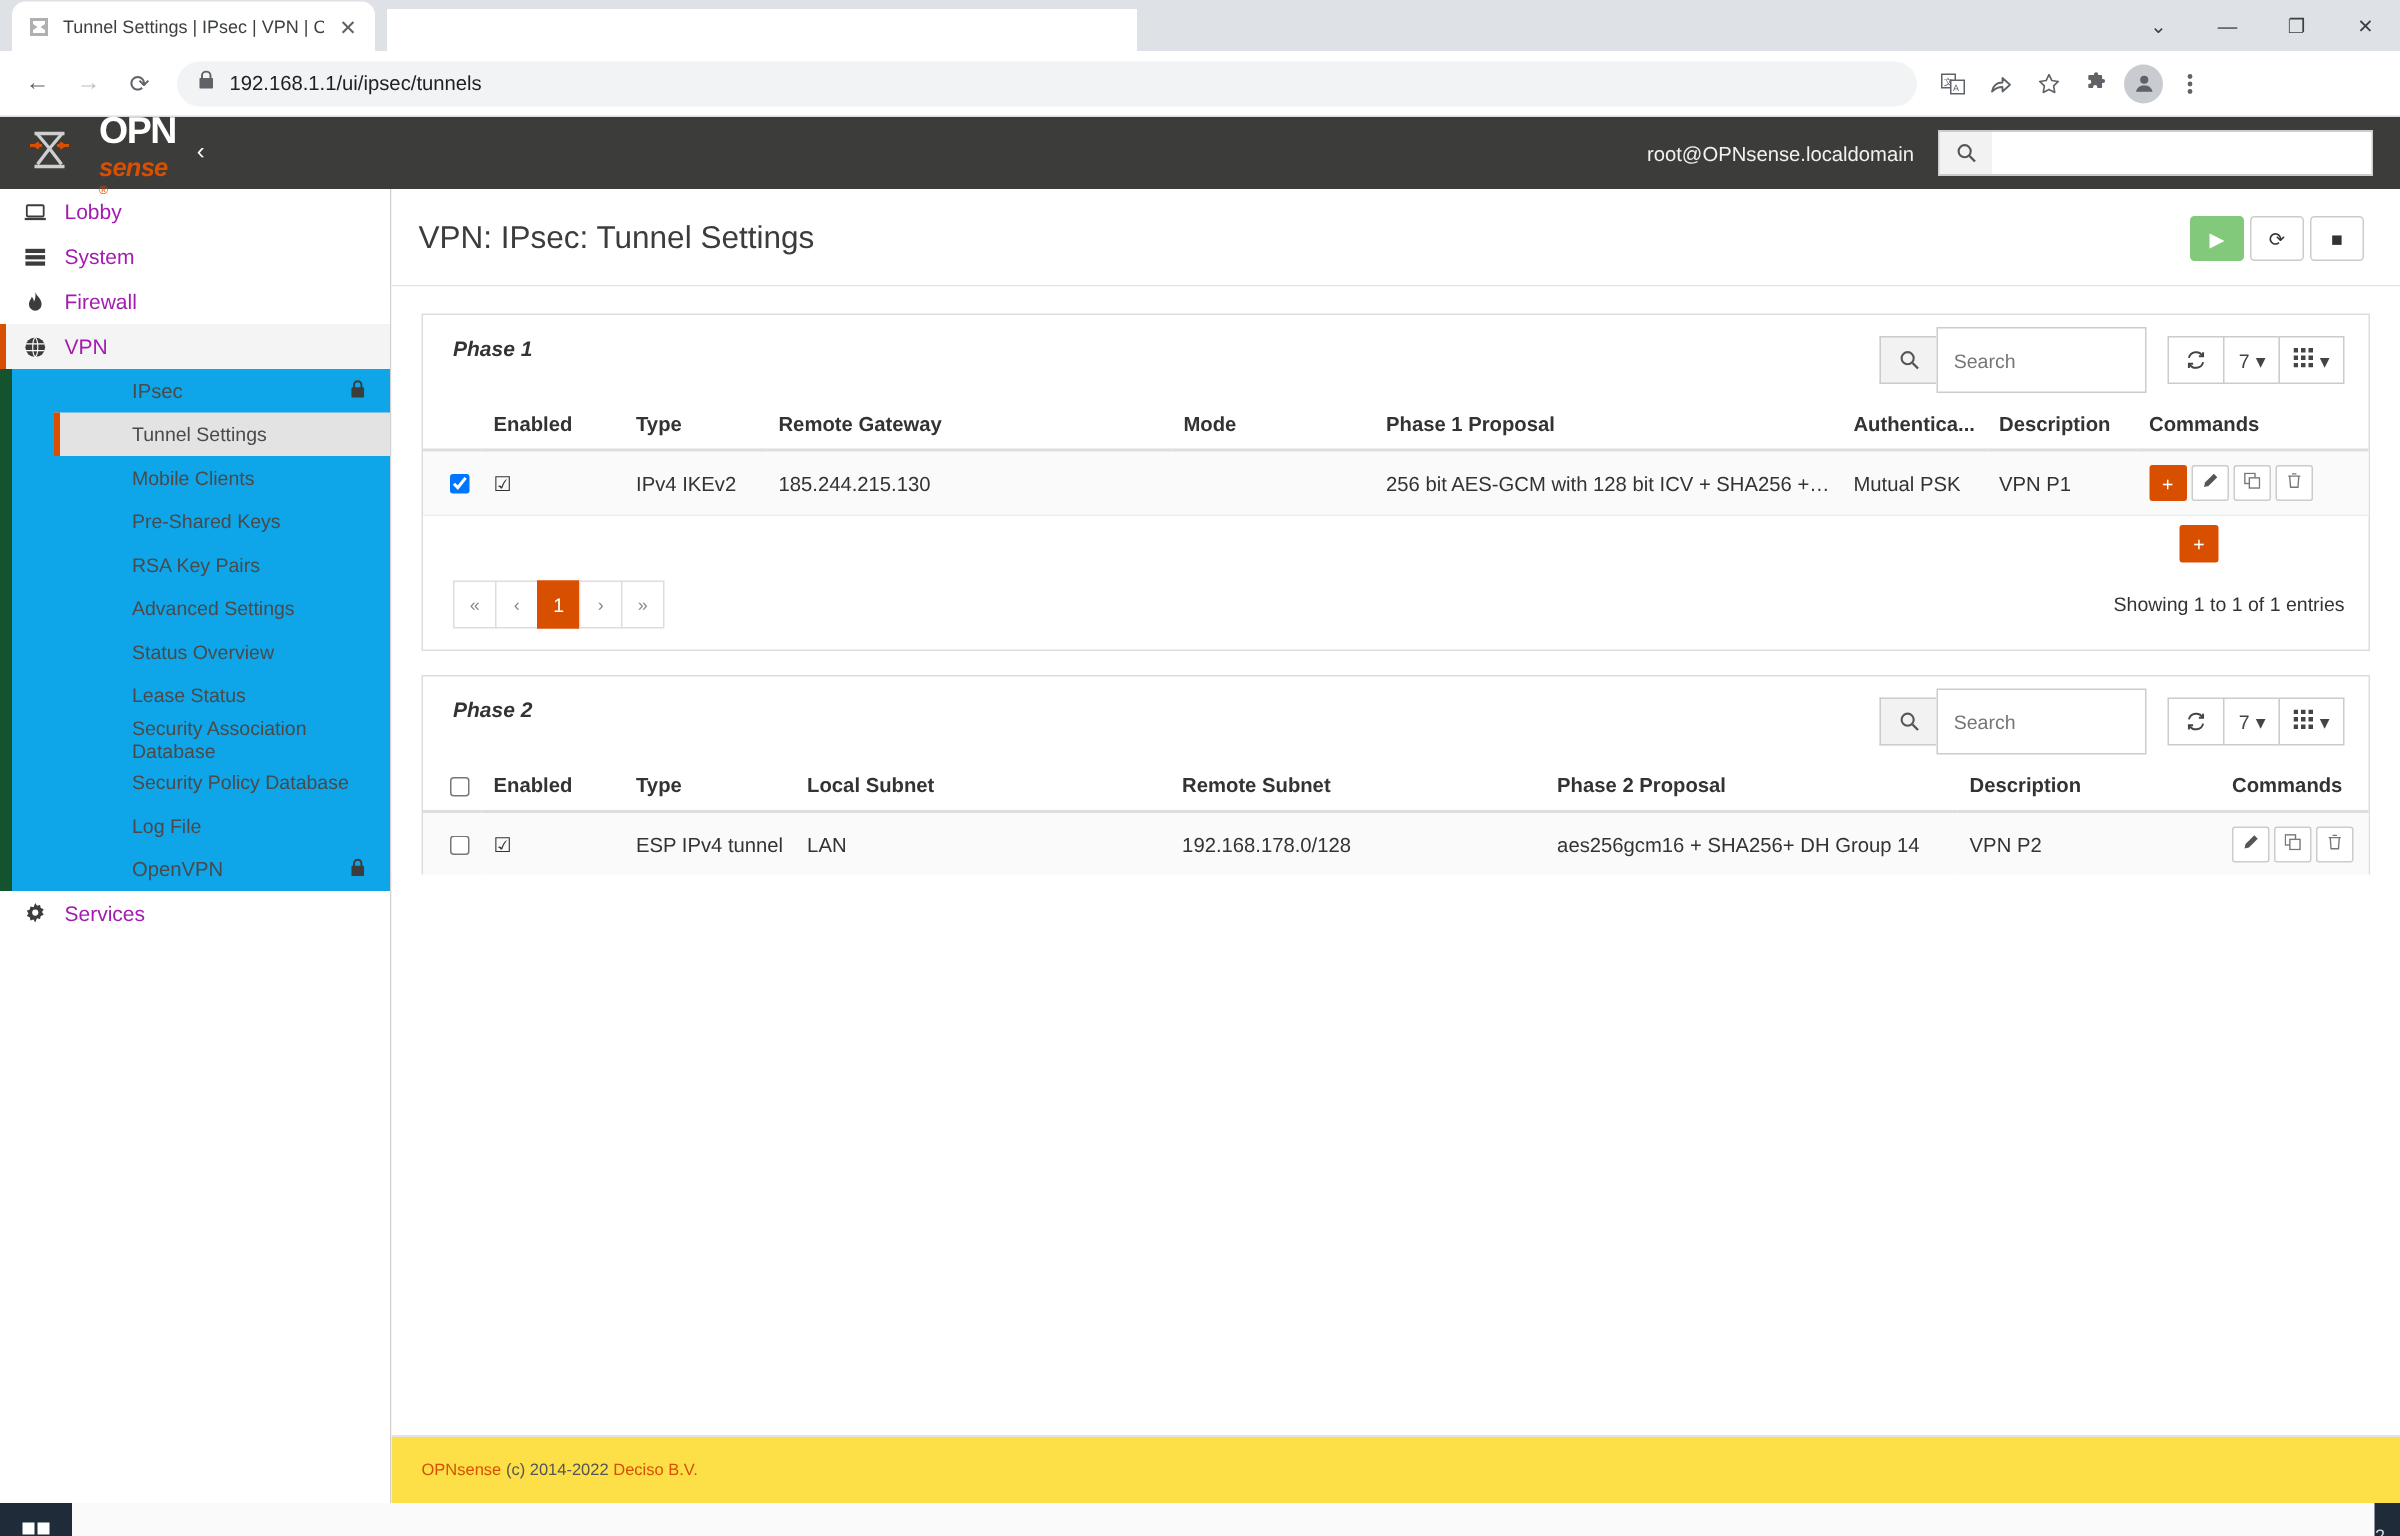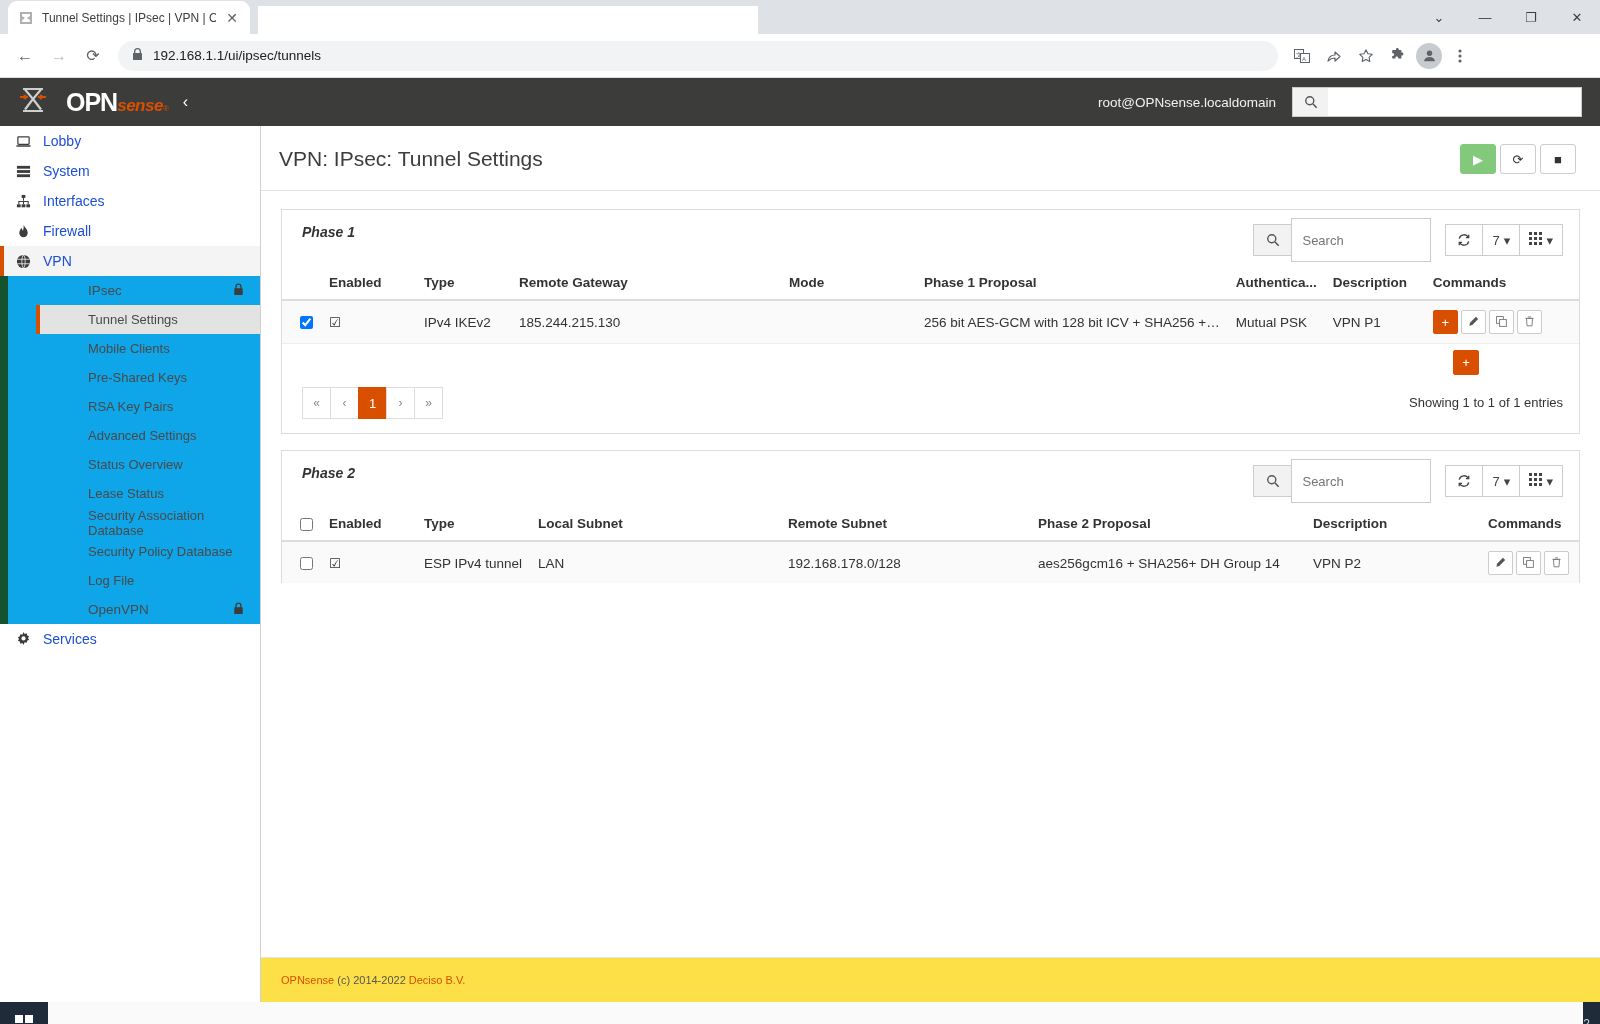--- a/index.html
+++ b/index.html
@@ -102,21 +102,21 @@
     position: absolute; top: 0; left: 0; right: 0;
     height: 48px; background: #3c3c3b;
     display: flex; align-items: center;
     z-index: 5;
   }
   .opn-logo-area {
     width: 261px; height: 48px;
     display: flex; align-items: center;
     padding-left: 18px; gap: 14px;
   }
-  .opn-logo { display: flex; align-items: baseline; }
+  .opn-logo { display: flex; align-items: baseline; flex-direction: column; }
   .logo-mark { margin-right: 4px; }
   .logo-opn {
     font-size: 25px; font-weight: bold; color: #fff;
     letter-spacing: -1px; font-family: "Liberation Sans", sans-serif;
   }
   .logo-sense {
     font-size: 17px; font-weight: bold; color: #d94f00;
     font-style: italic; letter-spacing: -0.5px;
   }
   .logo-reg { font-size: 8px; color: #d94f00; vertical-align: super; }
@@ -147,21 +147,21 @@
     width: 261px; padding-top: 48px;
     background: #fff;
     border-right: 1px solid #d0d0d0;
     height: 924px;
     overflow: hidden;
     flex: 0 0 261px;
   }
   .menu-item {
     display: flex; align-items: center;
     height: 30px; padding-left: 14px;
-    font-size: 14px; color: #1d4ed8; cursor: pointer;
+    font-size: 14px; color: #a21caf; cursor: pointer;
     gap: 11px;
   }
   .menu-item .mi-icon {
     width: 18px; display: flex; align-items: center; justify-content: center;
     color: #3c3c3b;
   }
   .menu-item.section-active {
     background: #f4f4f4;
     border-left: 4px solid #d94f00;
     padding-left: 10px;
@@ -433,32 +433,20 @@
     </div>
     <div class="menu-item">
       <span class="mi-icon">
         <svg width="15" height="15" viewBox="0 0 16 16">
             <rect x="1" y="2" width="14" height="3" fill="#3c3c3b"></rect>
             <rect x="1" y="6.5" width="14" height="3" fill="#3c3c3b"></rect>
             <rect x="1" y="11" width="14" height="3" fill="#3c3c3b"></rect>
           </svg>
       </span>
       <span>System</span>
-    </div>
-    <div class="menu-item">
-      <span class="mi-icon">
-        <svg width="15" height="15" viewBox="0 0 16 16">
-            <rect x="6" y="1" width="4" height="3.2" fill="#3c3c3b"></rect>
-            <rect x="1" y="11" width="4" height="3.2" fill="#3c3c3b"></rect>
-            <rect x="6" y="11" width="4" height="3.2" fill="#3c3c3b"></rect>
-            <rect x="11" y="11" width="4" height="3.2" fill="#3c3c3b"></rect>
-            <path d="M8 4.2v3M3 11V8h10v3M8 8v3" stroke="#3c3c3b" stroke-width="1.1" fill="none"></path>
-          </svg>
-      </span>
-      <span>Interfaces</span>
     </div>
     <div class="menu-item">
       <span class="mi-icon">
         <svg width="15" height="15" viewBox="0 0 16 16">
             <path d="M8 0.5C9 4 12.5 5 12.5 9.5A4.5 4.5 0 013.5 9.5C3.5 7 5 6 5.5 4c1.2 1.3 1.5 2.5 1.5 3.5C8 6.5 8.4 3 8 0.5z" fill="#3c3c3b"></path>
           </svg>
       </span>
       <span>Firewall</span>
     </div>
 

